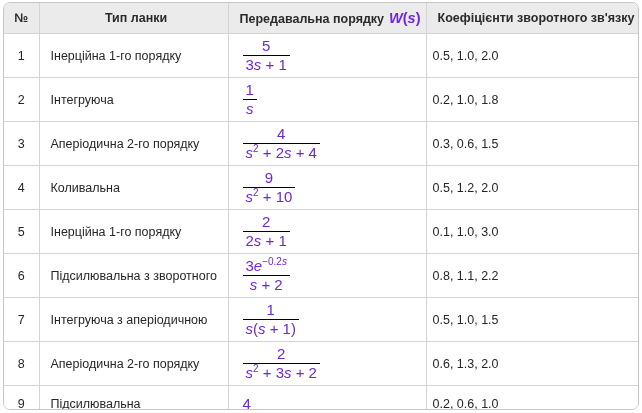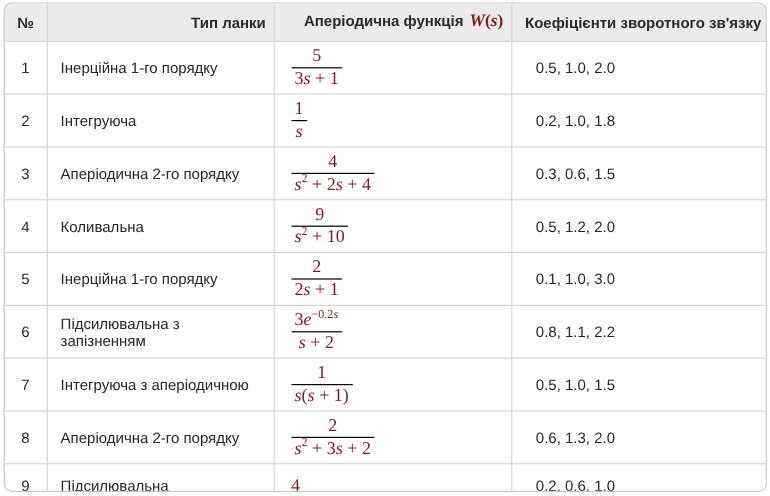--- a/index.html
+++ b/index.html
@@ -33,43 +33,43 @@
   col.c-func  { width: 198px; }
   th, td {
     border-right: 1px solid #d4d4d4;
     border-bottom: 1px solid #d4d4d4;
     vertical-align: middle;
   }
   th:last-child, td:last-child { border-right: none; margin-left: 27px; }
   tbody tr:last-child td { border-bottom: none; }
   thead th {
     background: #ebebeb;
-    text-align: right;
+    text-align: center;
     font-weight: 700;
     font-size: 12.5px;
     color: #2a2a2a;
     padding: 7px 6px 7px 11px;
     white-space: nowrap;
   }
   thead th.h-no { text-align: center; padding: 7px 0; }
   td {
     font-size: 12.5px;
     padding: 2px 6px;
     background: #ffffff;
   }
   td.cell-no { text-align: center; }
   td.cell-type { padding-left: 11px; }
   td.cell-formula { padding-left: 14px; }
-  td.cell-coeffs { padding-left: 20px; }
+  td.cell-coeffs { padding-left: 6px; }
   tbody tr { height: 37px; }
   
   .math {
-    font-family: Liberation Serif, serif;
+    font-family: Liberation Sans, sans-serif;
     font-size: 15px;
-    color: #7f1d1d;
+    color: #6d28d9;
   }
   .math i { font-style: italic; }
   .math sup { font-size: 10px; vertical-align: super; line-height: 0; }
   .mhead { margin-left: 5px; font-size: 14.5px; }
   .frac {
     display: inline-block;
     text-align: center;
     vertical-align: middle;
     margin: 2px 0;
   }
@@ -95,21 +95,21 @@
       <colgroup>
         <col class="c-no">
           <col class="c-type">
           <col class="c-func">
           <col>
       </colgroup>
       <thead>
         <tr>
           <th class="h-no"><span>№</span></th>
           <th><span>Тип ланки</span></th>
-          <th><span>Аперіодична функція</span><span class="math mhead"><i>W</i>(<i>s</i>)</span></th>
+          <th><span>Передавальна порядку</span><span class="math mhead"><i>W</i>(<i>s</i>)</span></th>
           <th><span>Коефіцієнти зворотного зв'язку</span></th>
         </tr>
       </thead>
       <tbody id="table-body">
           <tr>
             <td class="cell-no">1</td>
             <td class="cell-type">Інерційна 1-го порядку</td>
             <td class="cell-formula"><span class="math frac"><span class="num">5</span><span class="den">3<i>s</i> + 1</span></span></td>
             <td class="cell-coeffs">0.5, 1.0, 2.0</td>
           </tr>
@@ -132,21 +132,21 @@
             <td class="cell-coeffs">0.5, 1.2, 2.0</td>
           </tr>
           <tr>
             <td class="cell-no">5</td>
             <td class="cell-type">Інерційна 1-го порядку</td>
             <td class="cell-formula"><span class="math frac"><span class="num">2</span><span class="den">2<i>s</i> + 1</span></span></td>
             <td class="cell-coeffs">0.1, 1.0, 3.0</td>
           </tr>
           <tr>
             <td class="cell-no">6</td>
-            <td class="cell-type">Підсилювальна з запізненням</td>
+            <td class="cell-type">Підсилювальна з зворотного</td>
             <td class="cell-formula"><span class="math frac"><span class="num">3<i>e</i><sup>−0.2<i>s</i></sup></span><span class="den"><i>s</i> + 2</span></span></td>
             <td class="cell-coeffs">0.8, 1.1, 2.2</td>
           </tr>
           <tr>
             <td class="cell-no">7</td>
             <td class="cell-type">Інтегруюча з аперіодичною</td>
             <td class="cell-formula"><span class="math frac"><span class="num">1</span><span class="den"><i>s</i>(<i>s</i> + 1)</span></span></td>
             <td class="cell-coeffs">0.5, 1.0, 1.5</td>
           </tr>
           <tr>

